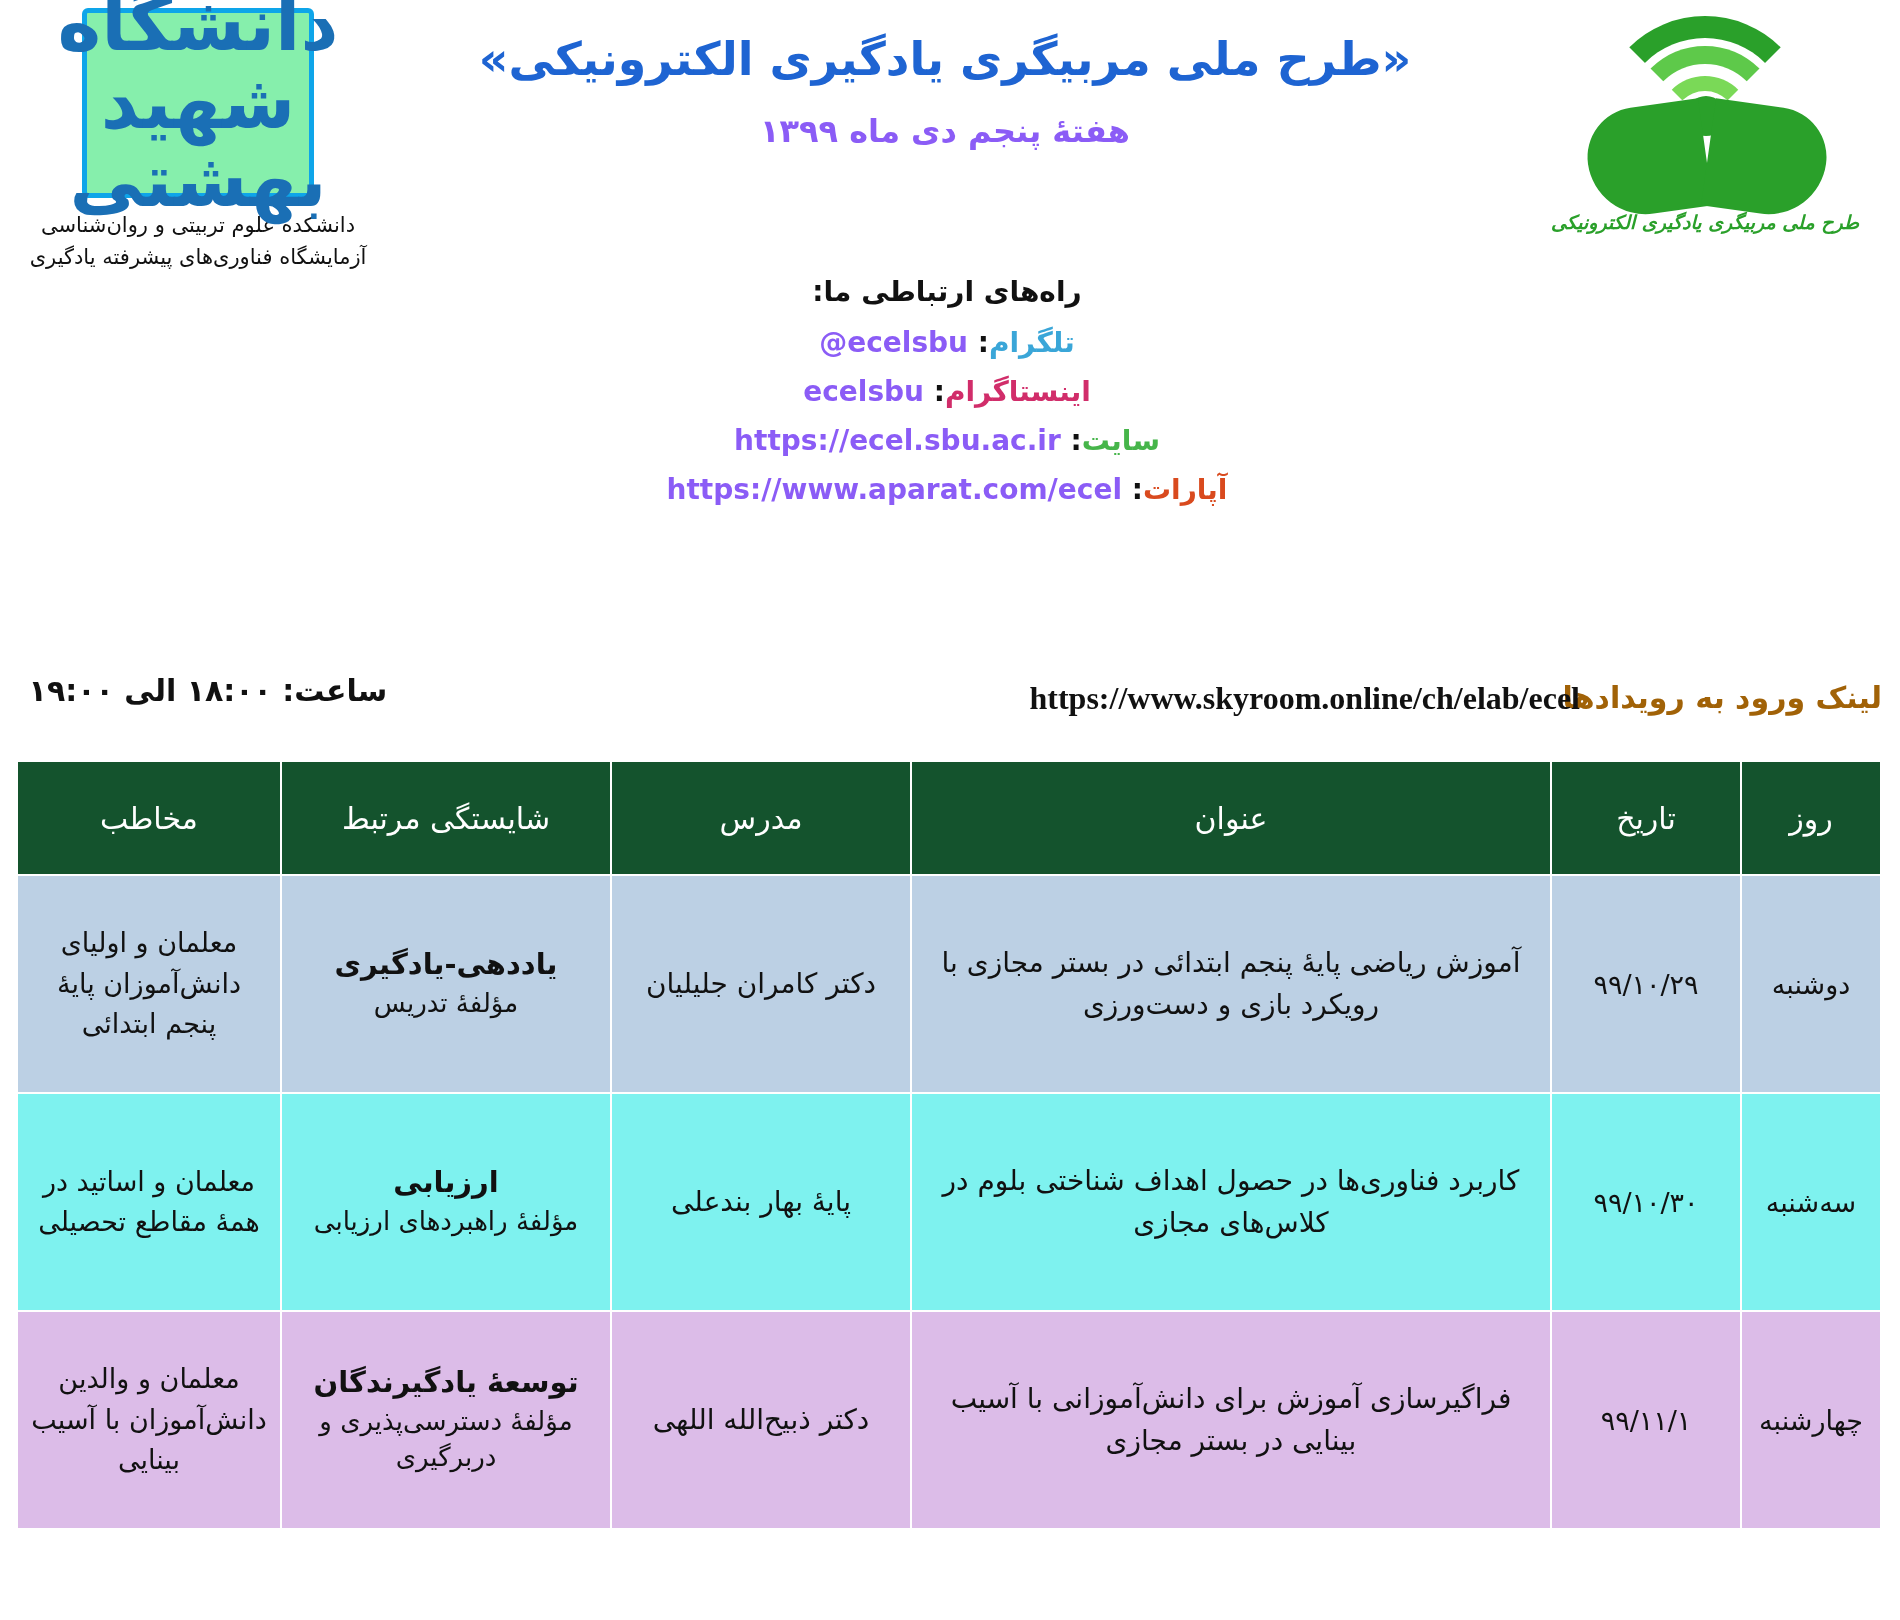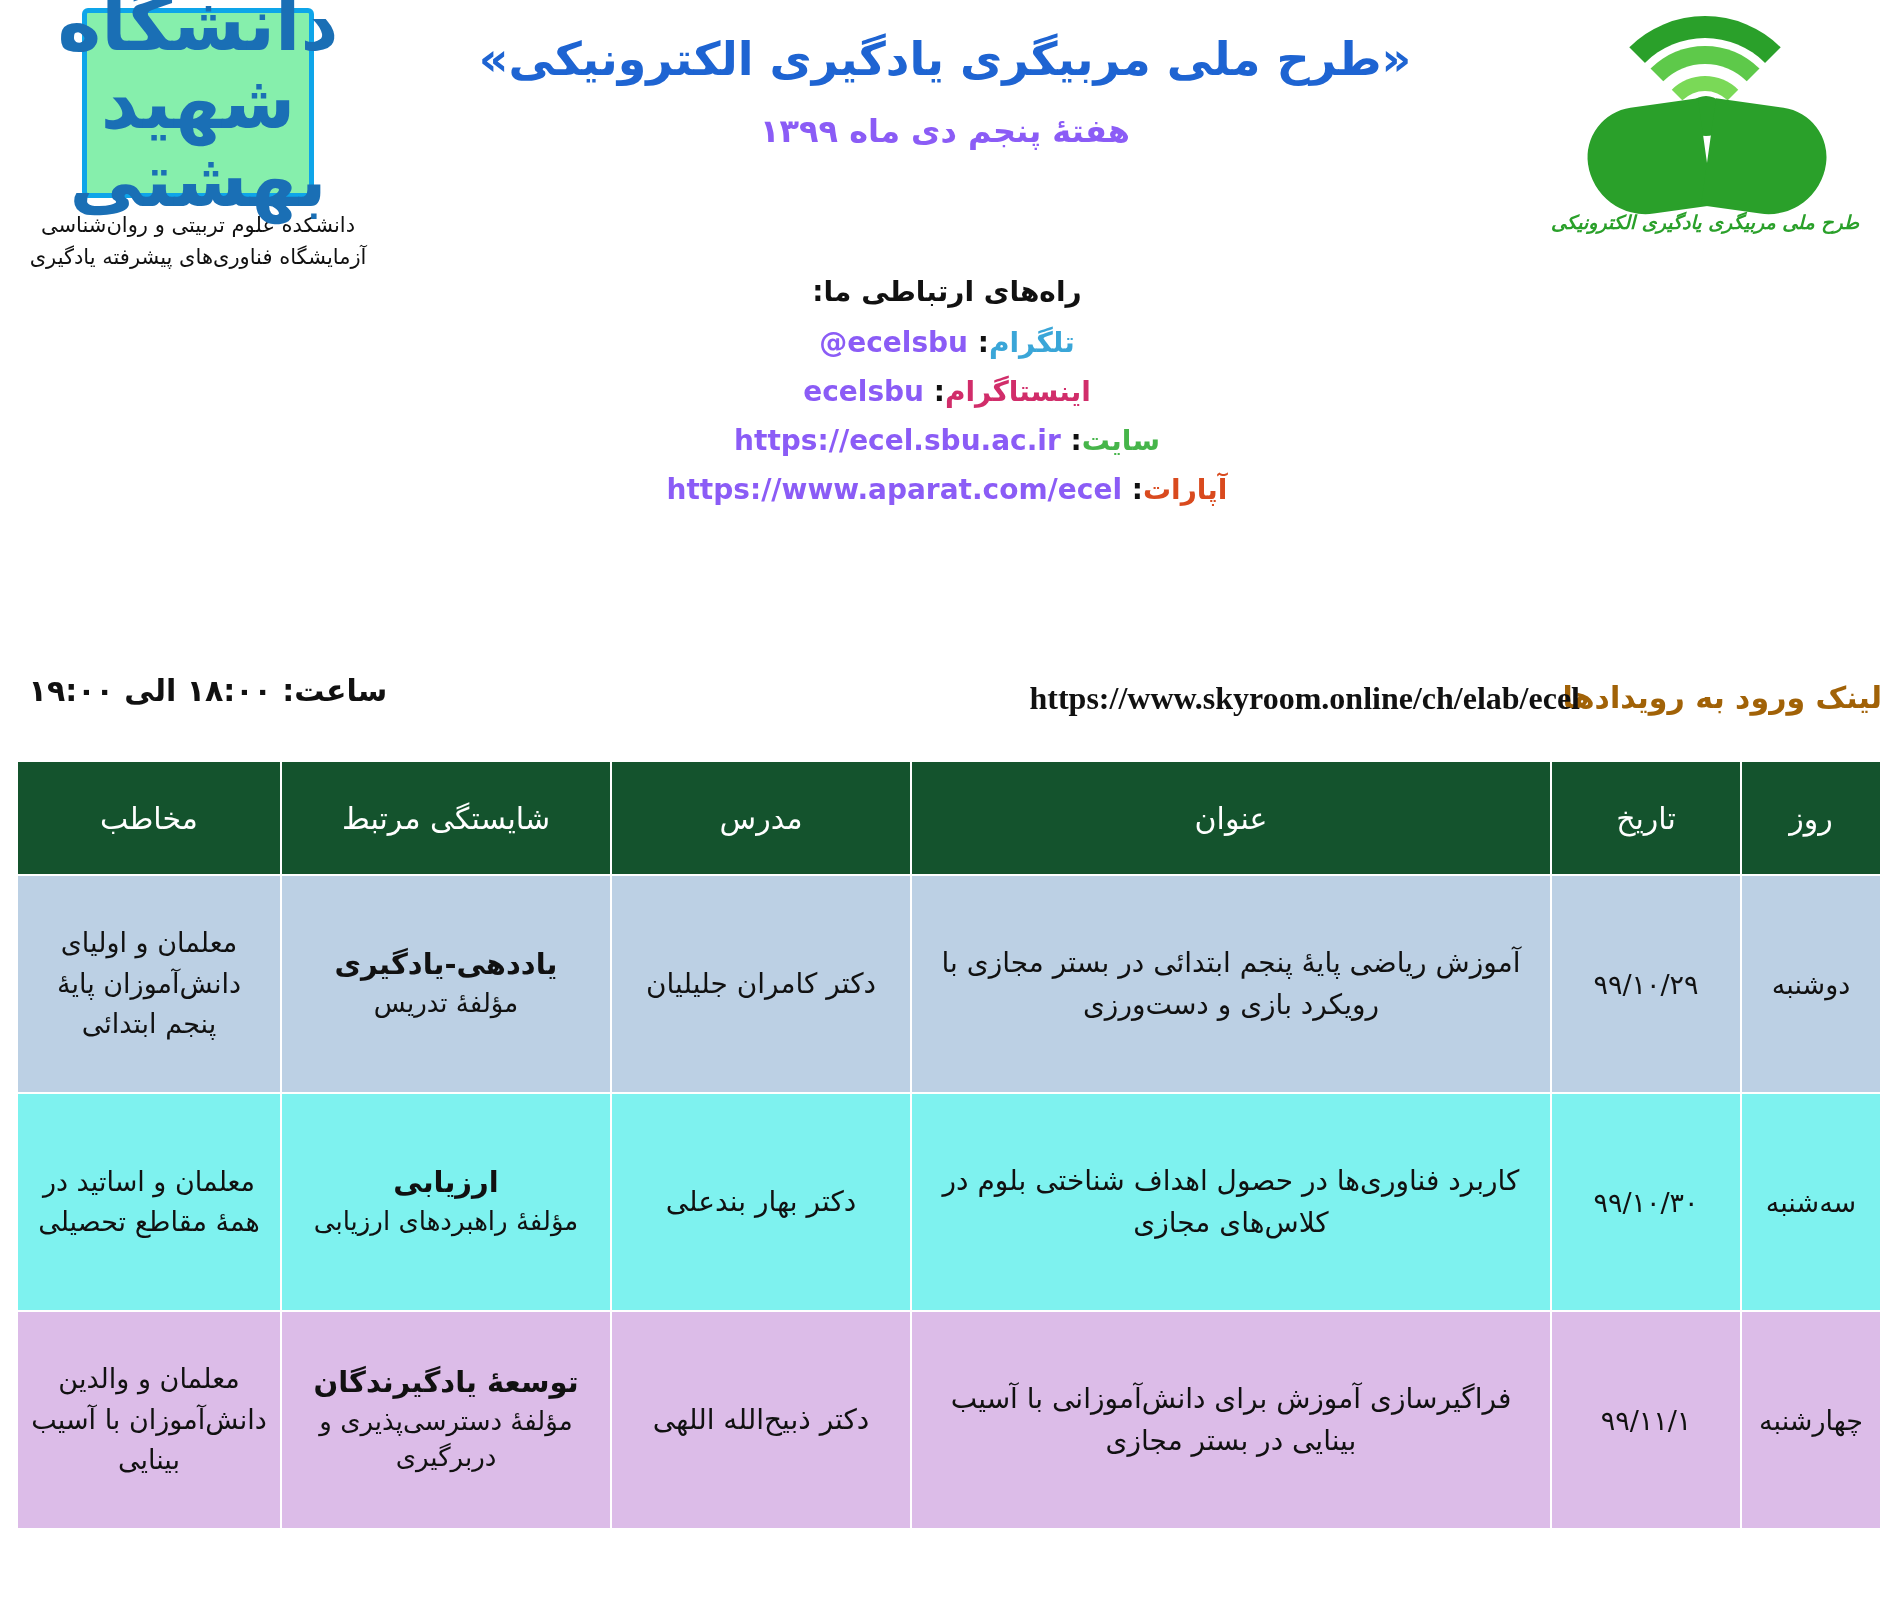--- a/index.html
+++ b/index.html
@@ -385,21 +385,21 @@
         <td class="cell-comp">
           <span class="comp-main">یاددهی-یادگیری</span>
           <span class="comp-sub">مؤلفۀ تدریس</span>
         </td>
         <td class="cell-aud">معلمان و اولیای دانش‌آموزان پایۀ پنجم ابتدائی</td>
       </tr>
       <tr class="row-2">
         <td class="cell-day">سه‌شنبه</td>
         <td class="cell-date">۹۹/۱۰/۳۰</td>
         <td class="cell-title">کاربرد فناوری‌ها در حصول اهداف شناختی بلوم در کلاس‌های مجازی</td>
-        <td class="cell-teacher">دکتر بهار بندعلی</td>
+        <td class="cell-teacher">پایۀ بهار بندعلی</td>
         <td class="cell-comp">
           <span class="comp-main">ارزیابی</span>
           <span class="comp-sub">مؤلفۀ راهبردهای ارزیابی</span>
         </td>
         <td class="cell-aud">معلمان و اساتید در همۀ مقاطع تحصیلی</td>
       </tr>
       <tr class="row-3">
         <td class="cell-day">چهارشنبه</td>
         <td class="cell-date">۹۹/۱۱/۱</td>
         <td class="cell-title">فراگیرسازی آموزش برای دانش‌آموزانی با آسیب بینایی در بستر مجازی</td>

